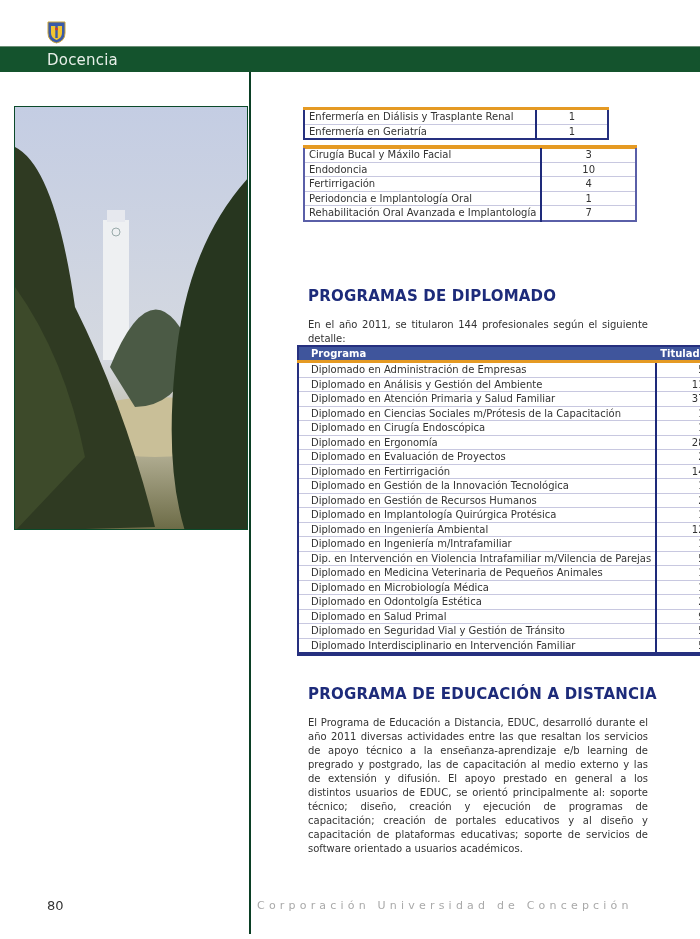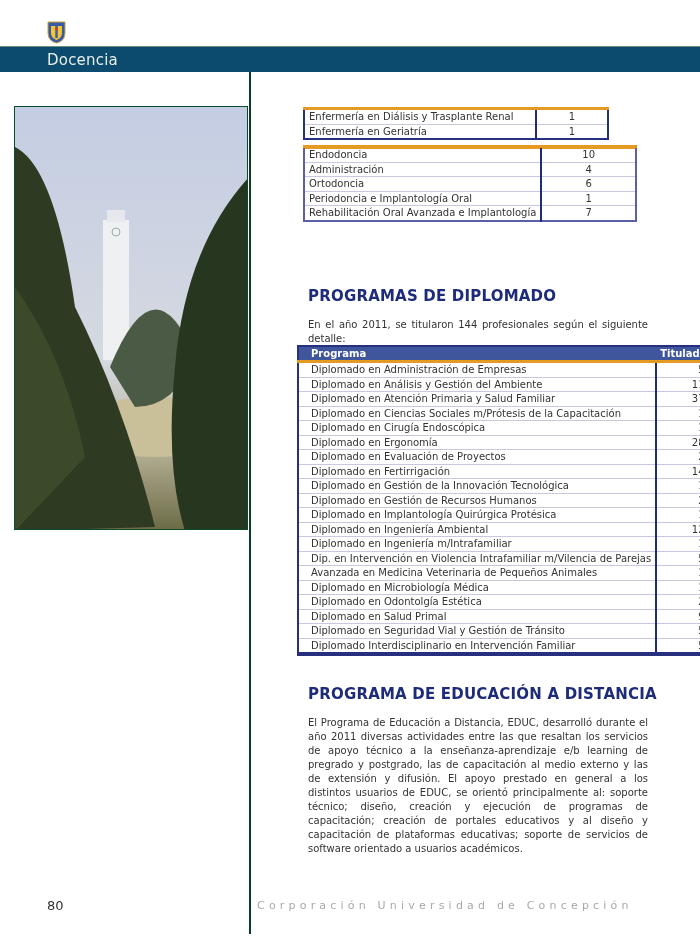--- a/index.html
+++ b/index.html
@@ -1,19 +1,19 @@
 <!DOCTYPE html>
 <html><head>
 <meta charset="utf-8">
 <style>
   html, body { margin:0; padding:0; }
   body { width:700px; height:939px; background:#ffffff; position:relative; overflow:hidden;
          font-family:"DejaVu Sans", sans-serif; color:#333; }
   .logo { position:absolute; left:47px; top:21px; width:19px; height:23px; }
-  .header-bar { position:absolute; left:0; top:46px; width:700px; height:26px; background:#0c4a6e;
+  .header-bar { position:absolute; left:0; top:46px; width:700px; height:26px; background:#14532d;
                 border-top:1px solid #6c8f77; box-sizing:border-box; }
   .header-title { position:absolute; left:47px; top:4px; color:#e8efe9; font-size:15px;
                   font-family:"DejaVu Sans", sans-serif; letter-spacing:0.2px; }
   .vline { position:absolute; left:249px; top:72px; width:2px; height:862px; background:#0b3f25; }
   .photo { position:absolute; left:14px; top:106px; width:234px; height:424px; border:1px solid #0b4a2a;
            box-sizing:border-box; overflow:hidden; background:linear-gradient(#c9d2e4,#d7dde6 55%,#cfd2c4 70%,#8a8461 100%); }
   .photo svg { display:block; }
 
   table.t { position:absolute; border-collapse:collapse; font-size:10px; color:#333;
             font-family:"DejaVu Sans", sans-serif; }
@@ -88,30 +88,30 @@
       <td class="lab">Enfermería en Geriatría</td>
       <td class="num">1</td>
     </tr>
   </tbody>
 </table>
 
 <div class="t2-cap"></div>
 <table class="t t2">
   <tbody>
     <tr>
+        <td class="lab">Cirugía Bucal y Máxilo Facial</td>
+        <td class="num">3</td>
+      </tr>
+    <tr>
         <td class="lab">Endodoncia</td>
         <td class="num">10</td>
       </tr>
     <tr>
-        <td class="lab">Administración</td>
+        <td class="lab">Fertirrigación</td>
         <td class="num">4</td>
-      </tr>
-    <tr>
-        <td class="lab">Ortodoncia</td>
-        <td class="num">6</td>
       </tr>
     <tr>
         <td class="lab">Periodoncia e Implantología Oral</td>
         <td class="num">1</td>
       </tr>
     <tr>
         <td class="lab">Rehabilitación Oral Avanzada e Implantología</td>
         <td class="num">7</td>
       </tr>
   </tbody>
@@ -178,21 +178,21 @@
       </tr>
       <tr>
         <td class="lab">Diplomado en Ingeniería m/Intrafamiliar</td>
         <td class="num">1</td>
       </tr>
       <tr>
         <td class="lab">Dip. en Intervención en Violencia Intrafamiliar m/Vilencia de Parejas</td>
         <td class="num">5</td>
       </tr>
       <tr>
-        <td class="lab">Avanzada en Medicina Veterinaria de Pequeños Animales</td>
+        <td class="lab">Diplomado en Medicina Veterinaria de Pequeños Animales</td>
         <td class="num">1</td>
       </tr>
       <tr>
         <td class="lab">Diplomado en Microbiología Médica</td>
         <td class="num">1</td>
       </tr>
       <tr>
         <td class="lab">Diplomado en Odontolgía Estética</td>
         <td class="num">2</td>
       </tr>

